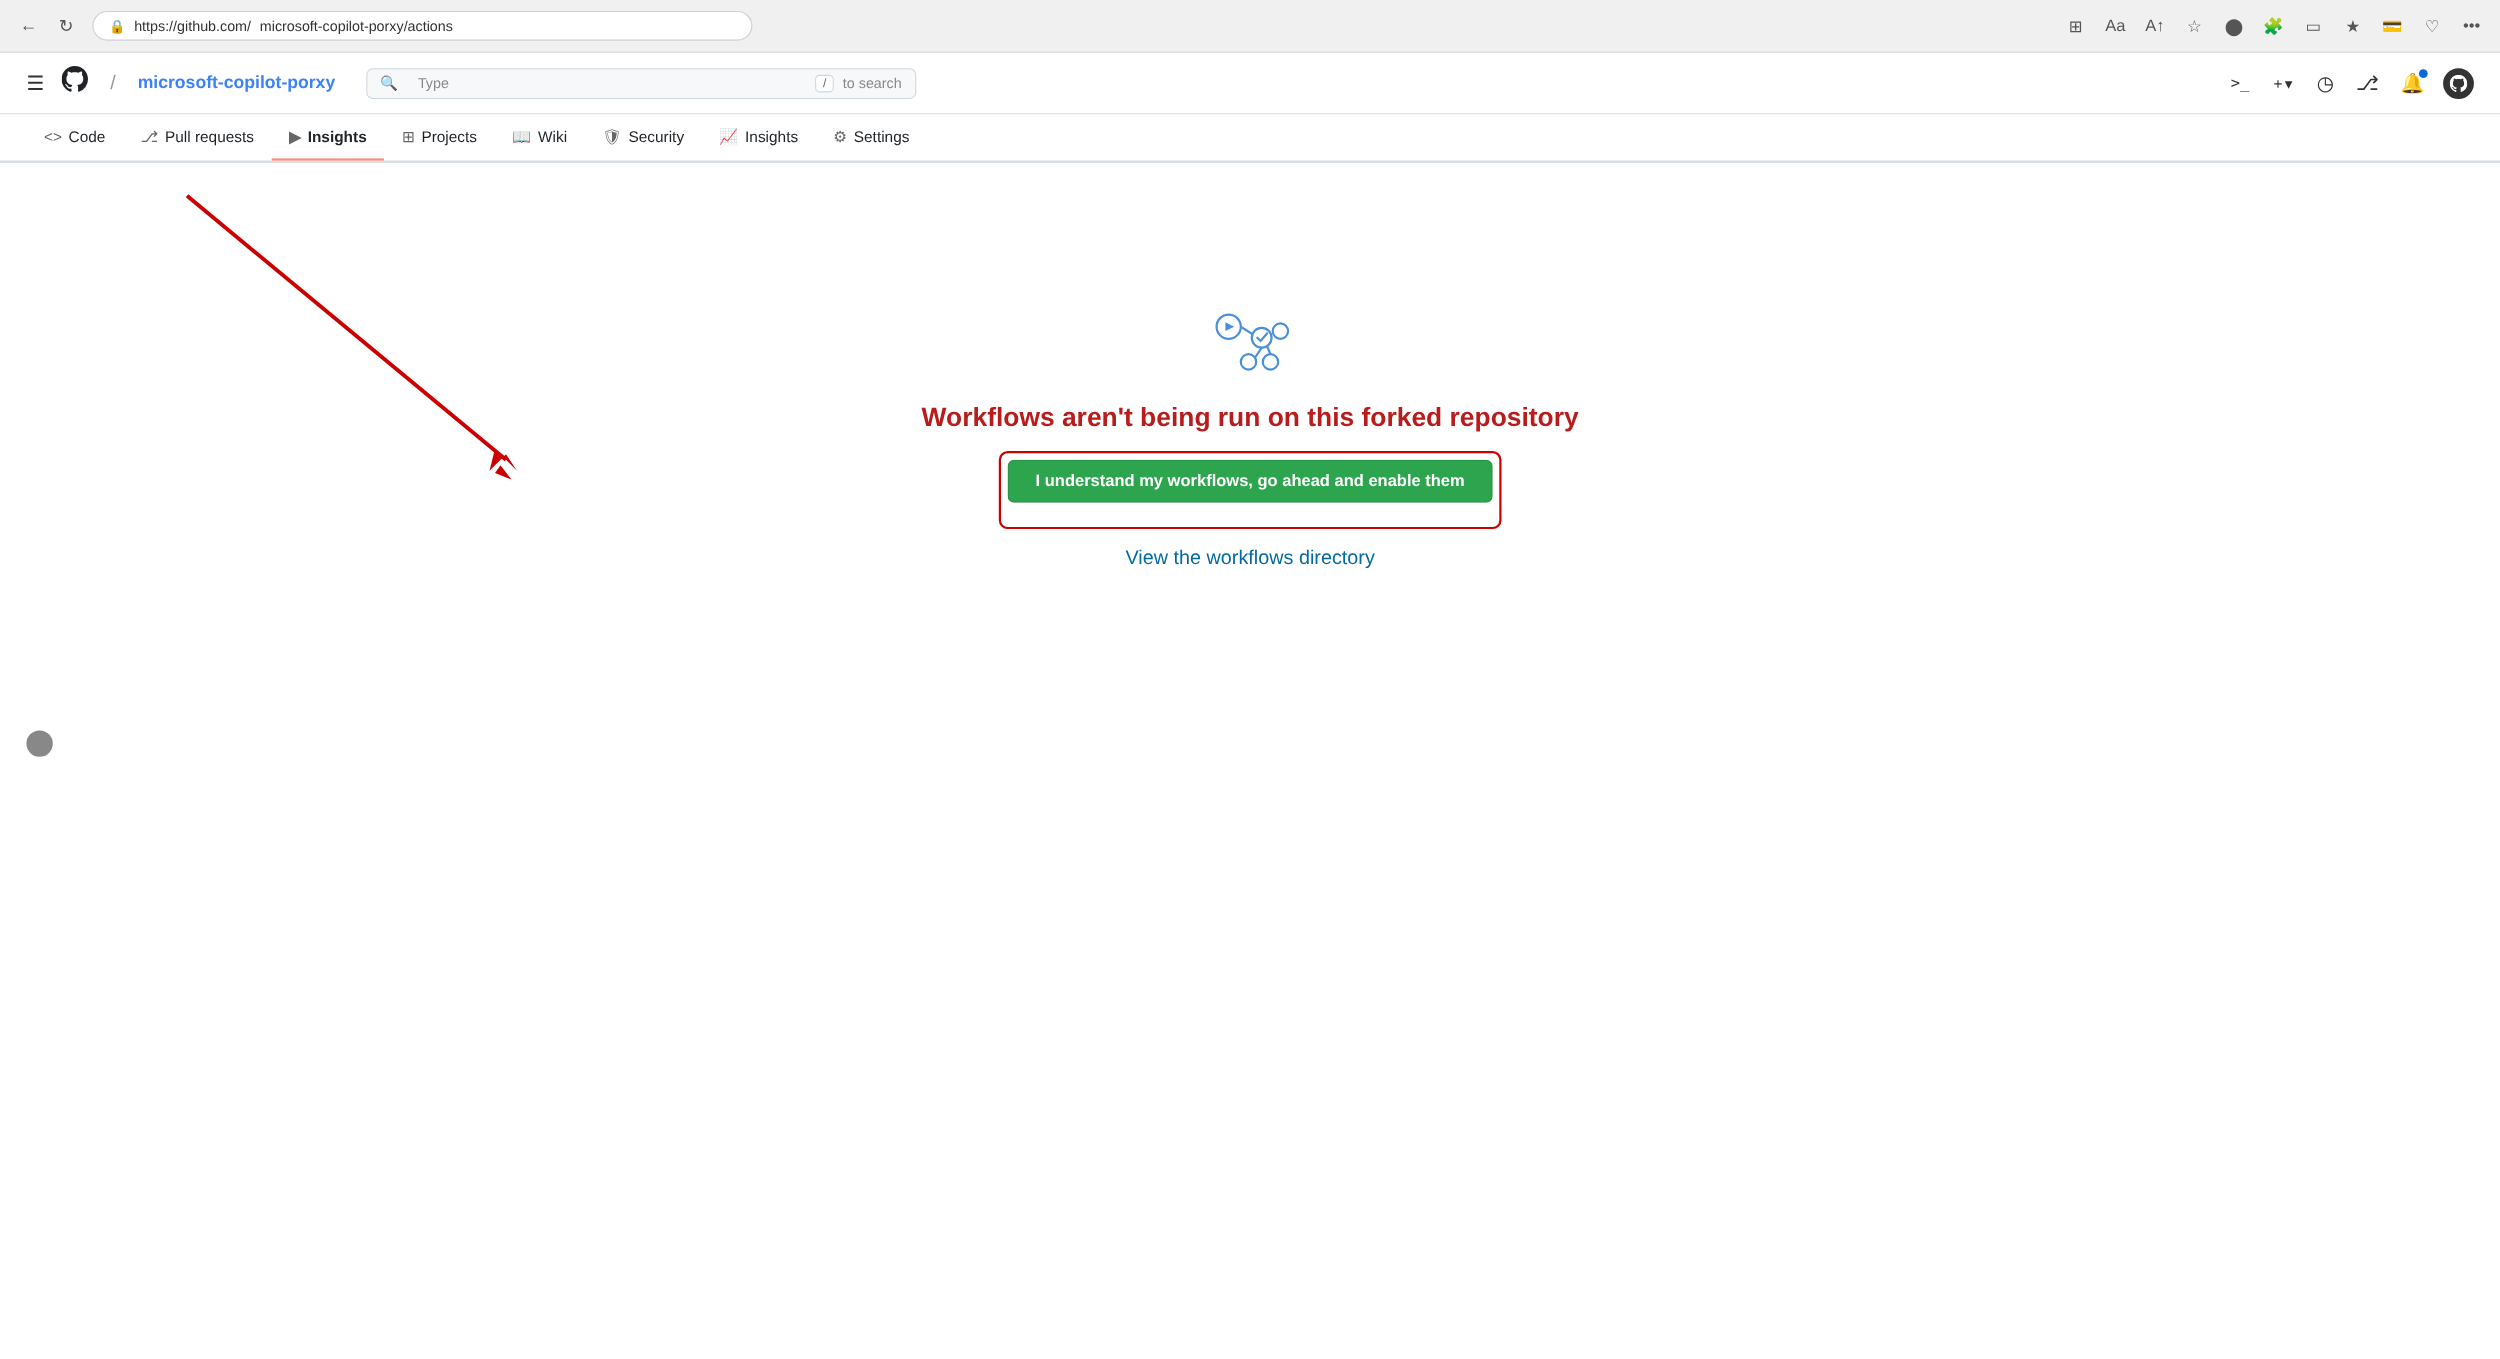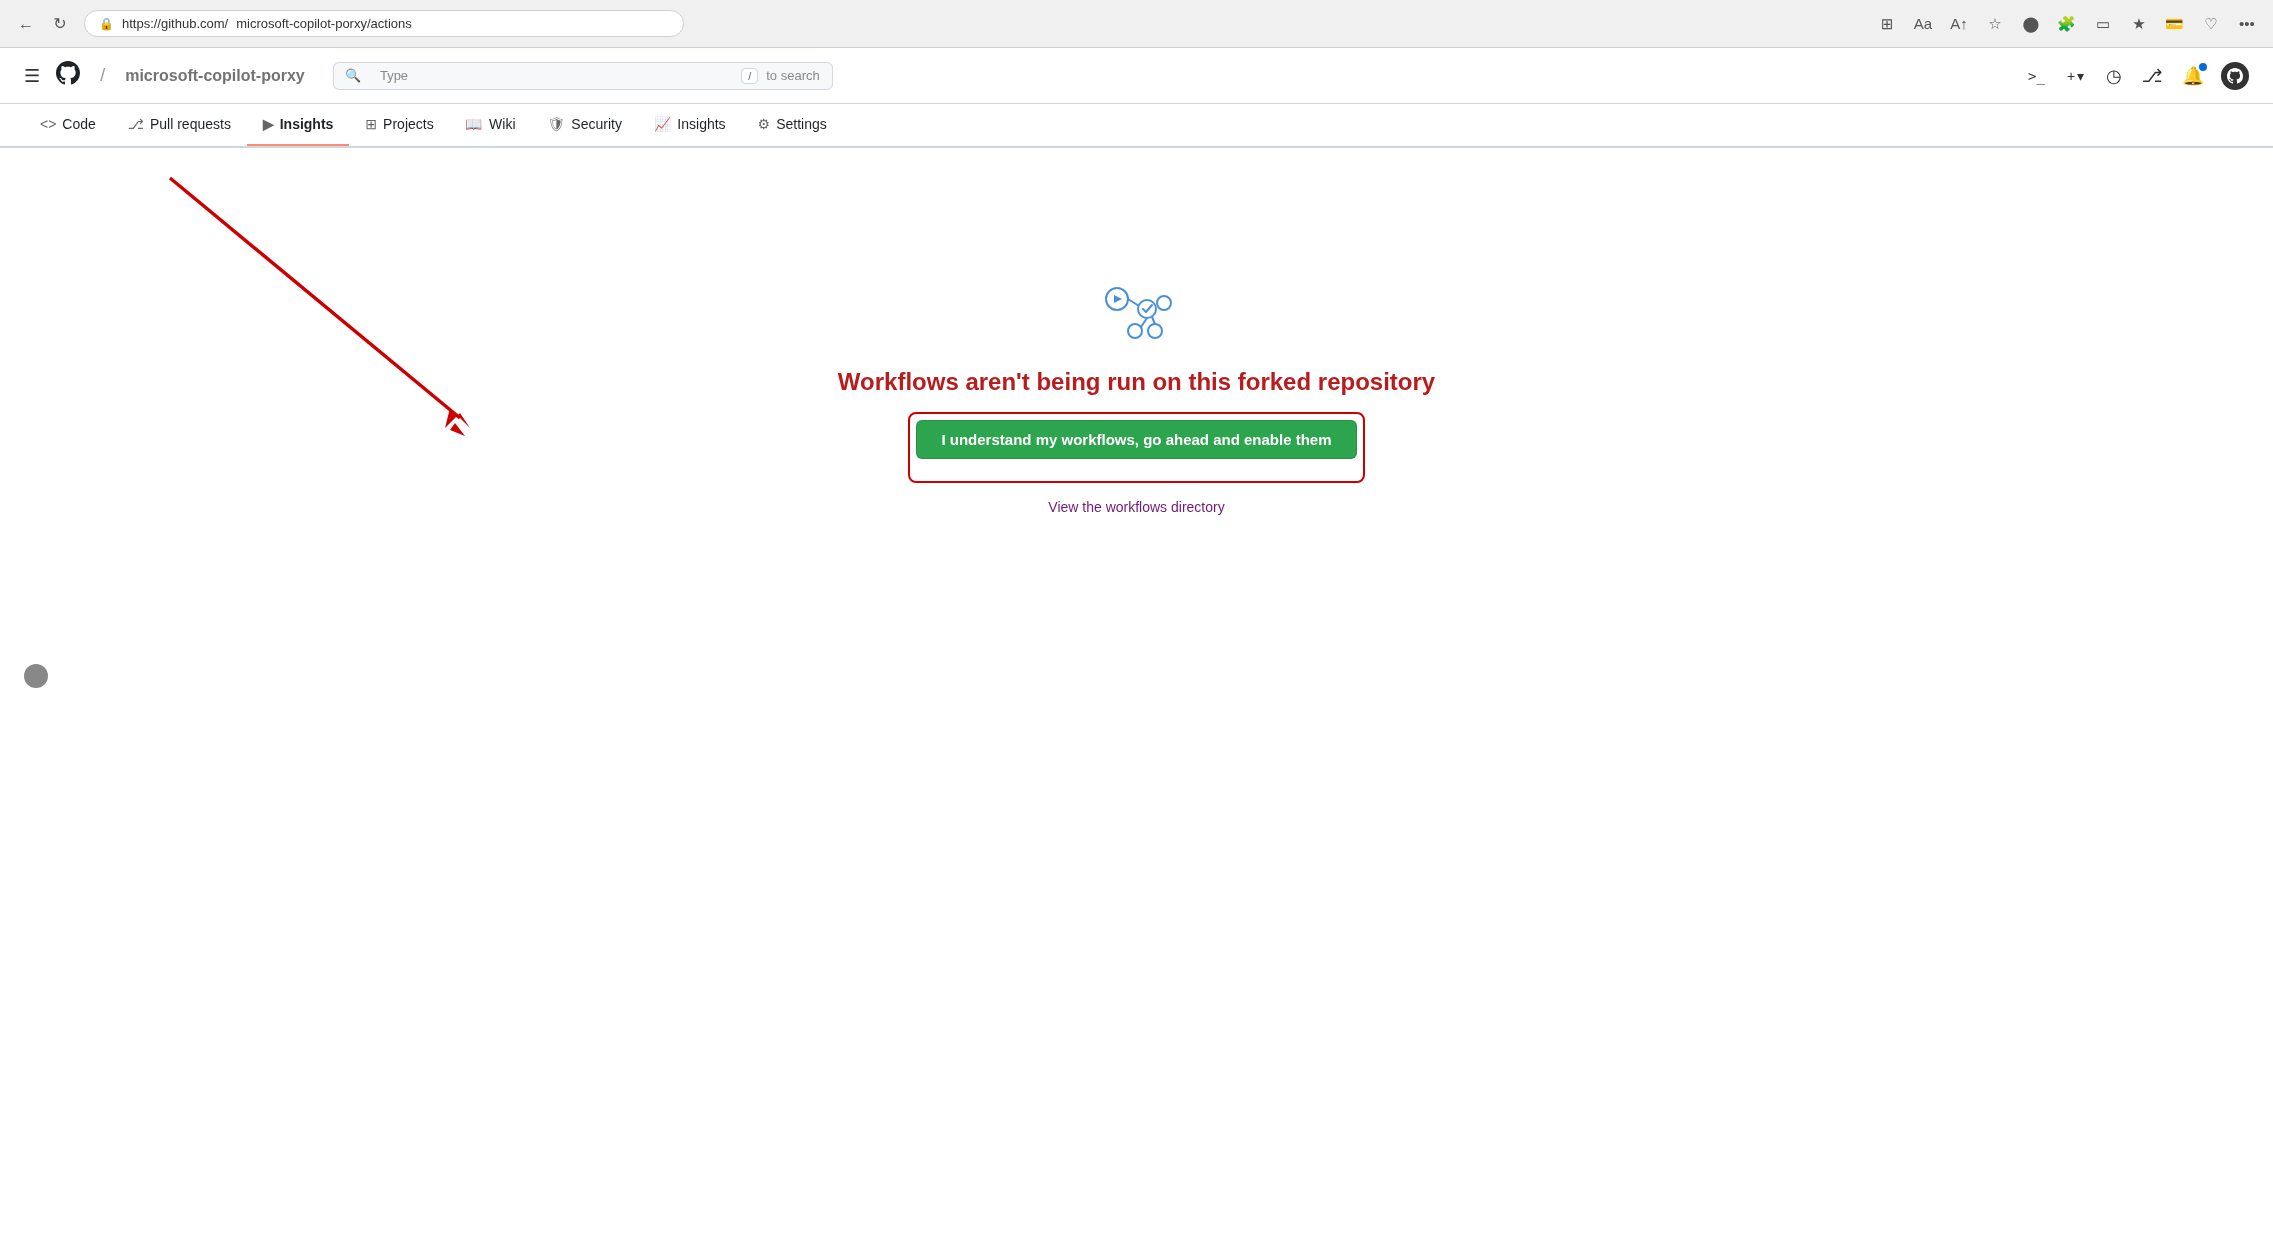--- a/index.html
+++ b/index.html
@@ -39,21 +39,21 @@
       border-bottom: 1px solid #d0d7de;
       padding: 12px 24px;
       display: flex;
       align-items: center;
       gap: 16px;
       height: 56px;
     }
     .gh-hamburger { font-size: 18px; cursor: pointer; color: #333; }
     .gh-logo { font-size: 24px; cursor: pointer; }
     .gh-slash { color: #999; margin: 0 4px; font-size: 18px; }
-    .gh-repo-name { font-size: 16px; font-weight: 600; color: #737373; cursor: pointer; }
+    .gh-repo-name { font-size: 16px; font-weight: 600; color: #3b82f6; cursor: pointer; }
     .gh-search {
       flex: 1; max-width: 500px; background: #f6f8fa; border: 1px solid #d0d7de;
       border-radius: 6px; padding: 5px 12px; font-size: 13px; color: #666;
       display: flex; align-items: center; gap: 8px; cursor: text; margin-left: 12px;
     }
     .gh-search-text { color: #888; margin-left: 10px; }
     .gh-search-kbd {
       margin-left: auto; background: #fff; border: 1px solid #d0d7de;
       border-radius: 4px; padding: 1px 6px; font-size: 11px; color: #666;
     }
@@ -135,23 +135,23 @@
       padding: 10px 24px;
       font-size: 15px;
       font-weight: 600;
       cursor: pointer;
       margin-bottom: 16px;
       outline: 3px solid #cc0000;
       outline-offset: 6px;
     }
 
     .workflows-link {
-      color: #701a75;
+      color: #0369a1;
       text-decoration: none;
-      font-size: 14px;
+      font-size: 18px;
       cursor: pointer;
     }
 
     
     .annotation-arrow {
       position: absolute;
       top: 60px;
       left: 180px;
       pointer-events: none;
     }

